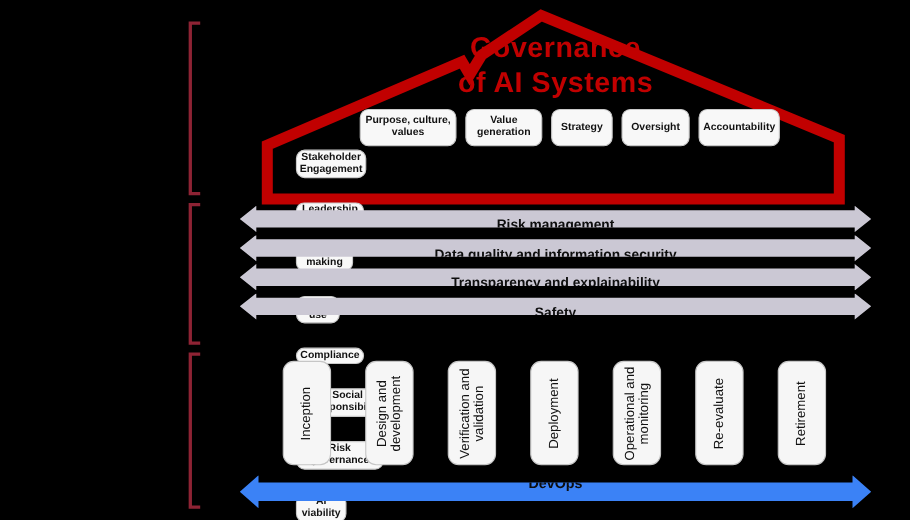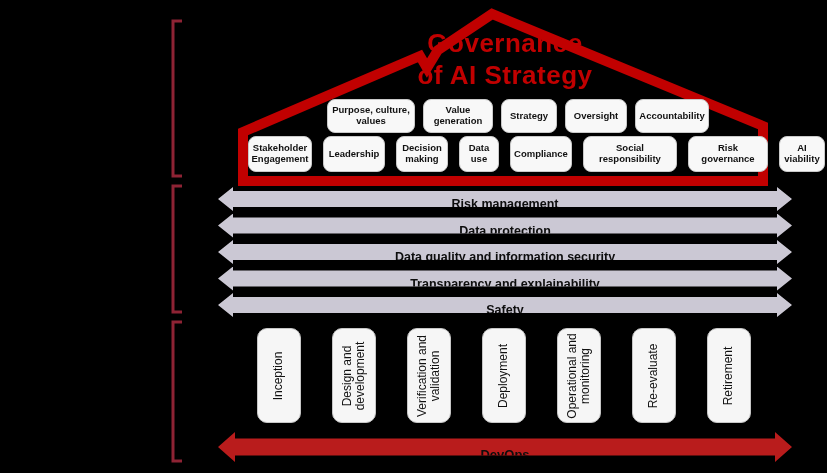--- a/index.html
+++ b/index.html
@@ -15,21 +15,21 @@
   
   .roof-title{
     position:absolute;left:330px;top:28px;width:350px;
     text-align:center;color:#c10000;font-weight:bold;
     font-size:26px;line-height:1.22;letter-spacing:.5px;
   }
 
   
   .roof-row{position:absolute;display:flex;align-items:stretch;}
   .roof-row1{left:327px;top:99px;gap:8px;height:34px;}
-  .roof-row2{left:248px;top:136px;gap:11px;height:36px;}
+  .roof-row2{left:269px;top:136px;gap:22px;height:36px;flex-direction:column;}
   .chip{
     background:#f8f8f8;border:1px solid #c9c9c9;border-radius:8px;
     color:#111;font-size:9.5px;line-height:1.15;font-weight:bold;
     display:flex;align-items:center;justify-content:center;text-align:center;
     padding:1px 3px;box-sizing:border-box;
   }
 
   
   .layers{position:absolute;left:218px;top:187px;width:574px;}
   .h-arrow{
@@ -50,23 +50,23 @@
   .vtext{
     position:absolute;left:50%;top:50%;width:93px;height:42px;
     transform:translate(-50%,-50%) rotate(-90deg);
     display:flex;align-items:center;justify-content:center;text-align:center;
     color:#111;font-size:12px;line-height:1.12;
   }
 
   
   .devops{
     position:absolute;left:218px;top:432px;width:574px;height:30px;
-    background:#b91c1c;
+    background:#3b82f6;
     clip-path:polygon(0 50%,17px 0,17px 22%,calc(100% - 17px) 22%,calc(100% - 17px) 0,100% 50%,calc(100% - 17px) 100%,calc(100% - 17px) 78%,17px 78%,17px 100%);
-    display:flex;align-items:flex-end;justify-content:center;
+    display:flex;align-items:flex-start;justify-content:center;
     color:#0d0d0d;font-size:13px;font-weight:bold;
   }
 </style>
 </head>
 <body>
 
 <div class="stage">
 
   <svg class="overlay">
 
@@ -74,21 +74,21 @@
 
     <path d="M 182 21 L 173 21 L 173 176 L 182 176" fill="none" stroke="#8e2334" stroke-width="3"></path>
 
     <path d="M 182 186 L 173 186 L 173 312 L 182 312" fill="none" stroke="#8e2334" stroke-width="3"></path>
 
     <path d="M 182 322 L 173 322 L 173 461 L 182 461" fill="none" stroke="#8e2334" stroke-width="3"></path>
   </svg>
 
   <div class="roof-title">
     <div>Governance</div>
-    <div>of AI Strategy</div>
+    <div>of AI Systems</div>
   </div>
 
   <div class="roof-row roof-row1">
     <div class="chip" style="width:88px">Purpose, culture, values</div>
     <div class="chip" style="width:70px">Value generation</div>
     <div class="chip" style="width:56px">Strategy</div>
     <div class="chip" style="width:62px">Oversight</div>
     <div class="chip" style="width:74px">Accountability</div>
   </div>
 
@@ -99,23 +99,20 @@
     <div class="chip" style="width:40px">Data use</div>
     <div class="chip" style="width:62px">Compliance</div>
     <div class="chip" style="width:94px">Social responsibility</div>
     <div class="chip" style="width:80px">Risk governance</div>
     <div class="chip" style="width:46px">AI viability</div>
   </div>
 
   <div class="layers">
     <div class="h-arrow">
       <span>Risk management</span>
-    </div>
-    <div class="h-arrow">
-      <span>Data protection</span>
     </div>
     <div class="h-arrow">
       <span>Data quality and information security</span>
     </div>
     <div class="h-arrow">
       <span>Transparency and explainability</span>
     </div>
     <div class="h-arrow">
       <span>Safety</span>
     </div>

